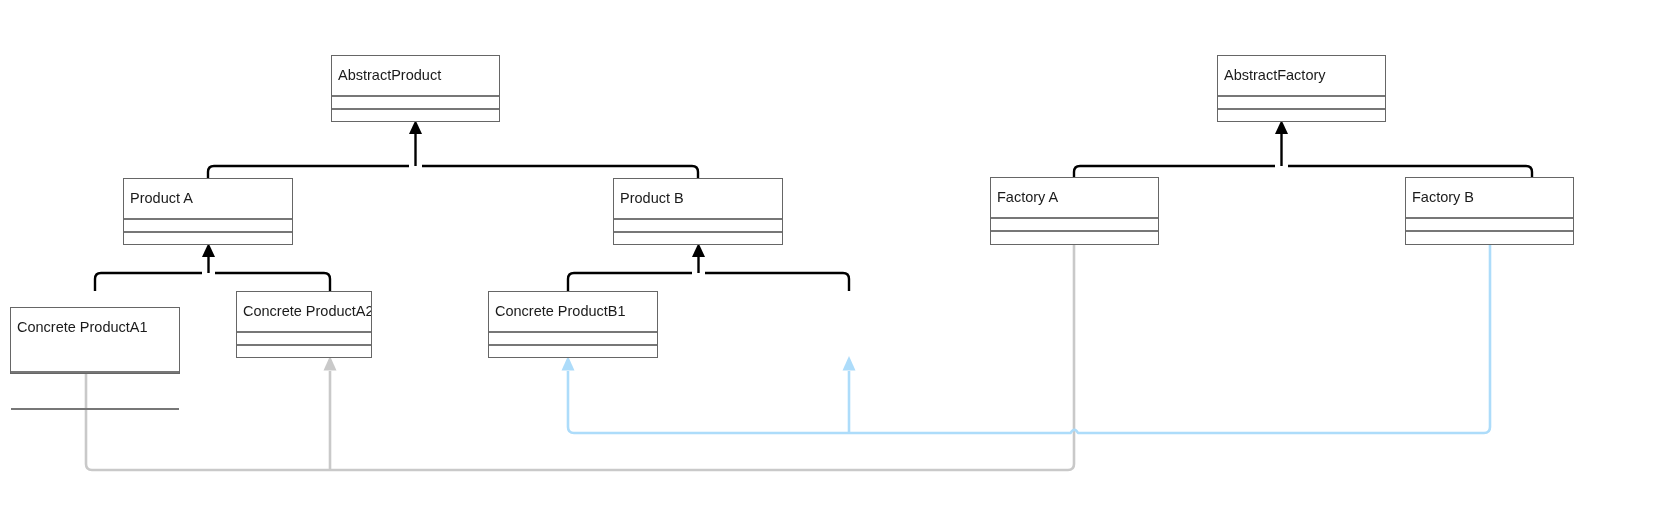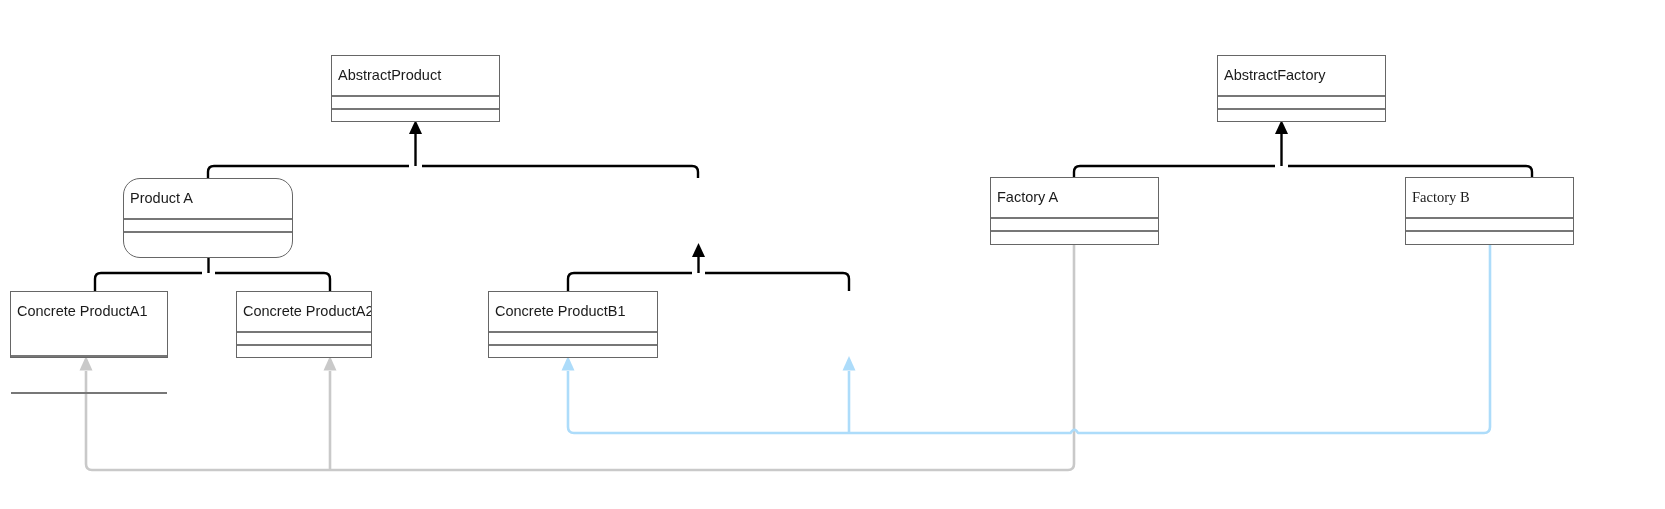--- a/index.html
+++ b/index.html
@@ -130,40 +130,45 @@
     <div class="uml-compartment"></div>
     <div class="uml-compartment last"></div>
   </div>
 
   <div class="uml-class" style="left:1197px; top:55px; width:169px; height:67px;margin-left:20px;">
     <div class="uml-title">AbstractFactory</div>
     <div class="uml-compartment"></div>
     <div class="uml-compartment last"></div>
   </div>
 
-  <div class="uml-class" style="left:123px; top:178px; width:170px; height:80px;border-radius:17px;">
+  <div class="uml-class" style="left:123px; top:178px; width:170px; height:67px;">
     <div class="uml-title">Product A</div>
     <div class="uml-compartment"></div>
     <div class="uml-compartment last"></div>
   </div>
 
+  <div class="uml-class" style="left:613px; top:178px; width:170px; height:67px;">
+    <div class="uml-title">Product B</div>
+    <div class="uml-compartment"></div>
+    <div class="uml-compartment last"></div>
+  </div>
 
   <div class="uml-class" style="left:990px; top:177px; width:169px; height:68px;">
     <div class="uml-title">Factory A</div>
     <div class="uml-compartment"></div>
     <div class="uml-compartment last"></div>
   </div>
 
-  <div class="uml-class" style="left:1405px; top:177px; width:169px; height:68px;font-family:Liberation Serif, serif;">
+  <div class="uml-class" style="left:1405px; top:177px; width:169px; height:68px;">
     <div class="uml-title">Factory B</div>
     <div class="uml-compartment"></div>
     <div class="uml-compartment last"></div>
   </div>
 
-  <div class="uml-class" style="left:10px; top:291px; width:158px; height:67px;gap:24px;">
+  <div class="uml-class" style="left:10px; top:307px; width:170px; height:67px;gap:24px;">
     <div class="uml-title">Concrete ProductA1</div>
     <div class="uml-compartment"></div>
     <div class="uml-compartment last"></div>
   </div>
 
   <div class="uml-class" style="left:236px; top:291px; width:136px; height:67px;">
     <div class="uml-title">Concrete ProductA2</div>
     <div class="uml-compartment"></div>
     <div class="uml-compartment last"></div>
   </div>

